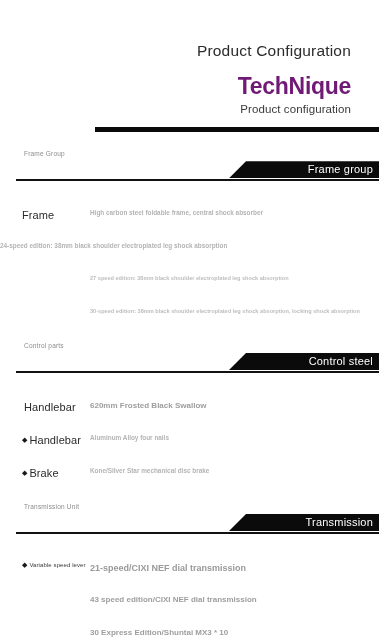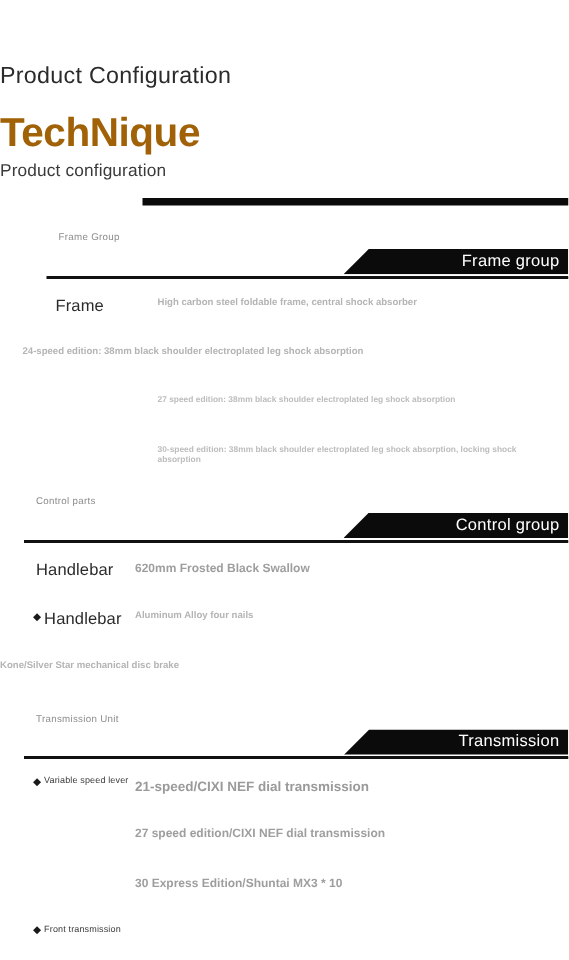--- a/index.html
+++ b/index.html
@@ -14,32 +14,32 @@
     position: relative;
     width: 379px;
     height: 640px;
     background: #fff;
   }
 
   
   .header {
     padding-top: 42px;
     padding-right: 28px;
-    text-align: left;
+    text-align: right;
   }
   .header-title {
     font-size: 15.5px;
     color: #2b2b2b;
     letter-spacing: .2px;
     line-height: 1.1;
   }
   .header-brand {
-    font-size: 27px;
+    font-size: 23px;
     font-weight: bold;
-    color: #a16207;
+    color: #701a75;
     letter-spacing: -0.3px;
     line-height: 1.15;
     margin-top: 14px;
   }
   .header-sub {
     font-size: 11.5px;
     color: #3a3a3a;
     margin-top: 4px;
     letter-spacing: .1px;
   }
@@ -87,21 +87,21 @@
   .banner-rule {
     position: absolute;
     left: 16px;
     right: 0;
     bottom: 0;
     height: 2px;
     background: #111;
   }
 
   
-  .spec-list { padding-top: 12px; }
+  .spec-list { padding-top: 28px; }
   .spec-row {
     display: flex;
     align-items: flex-start;
     min-height: 22px;
     margin-bottom: 5px;
   }
   .spec-label {
     width: 90px;
     flex: 0 0 90px;
     padding-left: 22px;
@@ -126,21 +126,21 @@
     padding-right: 16px;
     color: #a9a9a9;
     line-height: 1.35;
     font-weight: bold;
   }
   .val-xs { font-size: 5.6px; color: #bdbdbd; }
   .val-sm { font-size: 6.4px; color: #b4b4b4; }
   .val-md { font-size: 8px; color: #9e9e9e; }
   .val-lg { font-size: 9px; color: #9a9a9a; }
 
-  .sec-frame { margin-top: 18px; margin-left: 15px; }
+  .sec-frame { margin-top: 18px; }
   .sec-control { margin-top: 12px; }
   .sec-trans { margin-top: 14px; }
   .row-gap-md { margin-bottom: 11px; }
 </style>
 </head>
 <body>
 
 <div class="page">
 
   <div class="header">
@@ -185,21 +185,21 @@
         <div class="spec-value val-xs">30-speed edition: 38mm black shoulder electroplated leg shock absorption, locking shock absorption</div>
       </div>
 
     </div>
   </div>
 
   <div class="section sec-control">
     <div class="section-kicker">Control parts</div>
     <div class="banner-wrap">
       <div class="banner-shape"></div>
-      <div class="banner-label">Control group</div>
+      <div class="banner-label">Control steel</div>
       <div class="banner-rule"></div>
     </div>
 
     <div class="spec-list">
 
       <div class="spec-row row-gap-md">
         <div class="spec-label">
           <span class="spec-bullet"></span>
           <span class="spec-label-text lbl-lg">Handlebar</span>
         </div>
@@ -208,20 +208,24 @@
 
       <div class="spec-row row-gap-md">
         <div class="spec-label">
           <span class="spec-bullet">◆</span>
           <span class="spec-label-text lbl-lg">Handlebar</span>
         </div>
         <div class="spec-value val-sm">Aluminum Alloy four nails</div>
       </div>
 
       <div class="spec-row">
+        <div class="spec-label">
+          <span class="spec-bullet">◆</span>
+          <span class="spec-label-text lbl-lg">Brake</span>
+        </div>
         <div class="spec-value val-sm">Kone/Silver Star mechanical disc brake</div>
       </div>
 
     </div>
   </div>
 
   <div class="section sec-trans">
     <div class="section-kicker">Transmission Unit</div>
     <div class="banner-wrap">
       <div class="banner-shape"></div>
@@ -236,21 +240,21 @@
           <span class="spec-bullet">◆</span>
           <span class="spec-label-text lbl-sm">Variable speed lever</span>
         </div>
         <div class="spec-value val-lg">21-speed/CIXI NEF dial transmission</div>
       </div>
 
       <div class="spec-row row-gap-md">
         <div class="spec-label">
           <span class="spec-label-text lbl-sm"></span>
         </div>
-        <div class="spec-value val-md">27 speed edition/CIXI NEF dial transmission</div>
+        <div class="spec-value val-md">43 speed edition/CIXI NEF dial transmission</div>
       </div>
 
       <div class="spec-row row-gap-md">
         <div class="spec-label">
           <span class="spec-label-text lbl-sm"></span>
         </div>
         <div class="spec-value val-md">30 Express Edition/Shuntai MX3 * 10</div>
       </div>
 
       <div class="spec-row row-gap-md">

